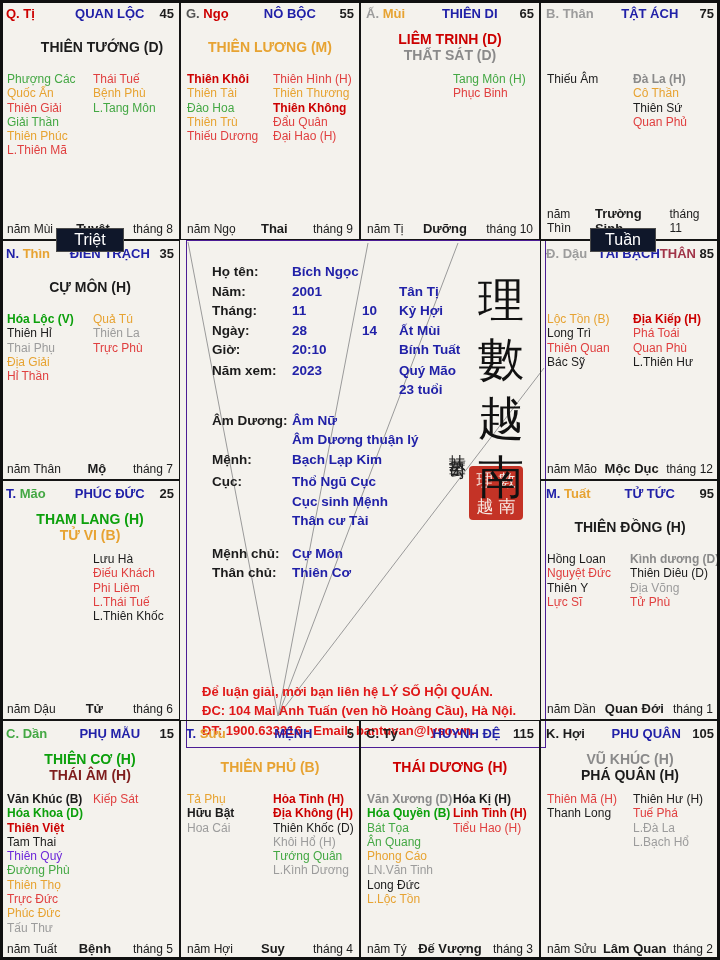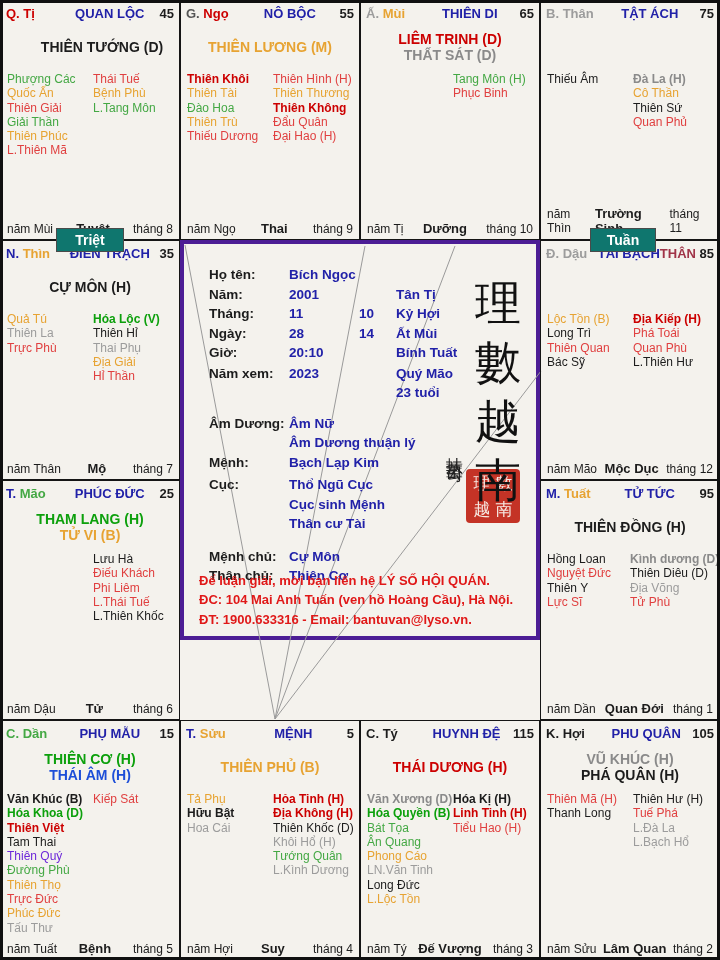--- a/index.html
+++ b/index.html
@@ -13,38 +13,38 @@
   .cell{
     position:absolute;width:180px;height:240px;
     border:1px solid #151515;box-sizing:border-box;
     background:transparent;z-index:2;
   }
   .p0{left:0;top:0}.p1{left:180px;top:0}.p2{left:360px;top:0}.p3{left:540px;top:0}
   .p4{left:0;top:240px}.p5{left:540px;top:240px}
   .p6{left:0;top:480px}.p7{left:540px;top:480px}
   .p8{left:0;top:720px}.p9{left:180px;top:720px}.p10{left:360px;top:720px}.p11{left:540px;top:720px}
   .center{
-    position:absolute;left:180px;top:240px;width:360px;height:400px;
-    border:4px solid #4c1d95;box-sizing:border-box;z-index:1;
+    position:absolute;left:186px;top:240px;width:360px;height:508px;
+    border:1px solid #4c1d95;box-sizing:border-box;z-index:1;
   }
   .ph{display:flex;align-items:baseline;padding:5px 5px 0 5px;font-size:13px;font-weight:bold;height:18px;}
   .ph .br{width:54px;white-space:nowrap}
   .ph .pn{flex:1;text-align:center;white-space:nowrap}
   .ph .pr{text-align:right;white-space:nowrap}
   .mains{height:46px;display:flex;flex-direction:column;justify-content:center;text-align:center;
          font-size:14px;font-weight:bold;line-height:16px;white-space:nowrap;}
   .cols{display:flex;padding:2px 3px 0 6px;font-size:12px;line-height:14.3px;}
   .cols .col{width:86px;white-space:nowrap}
   .cols .col+.col{flex:1}
   .pfoot{position:absolute;left:6px;right:6px;bottom:3px;display:flex;
          justify-content:space-between;align-items:baseline;font-size:12px;color:#1c1c1c;}
   .pfoot .st{font-size:13px;font-weight:bold;}
   .badge{
-    position:absolute;z-index:6;background:#0f766e;color:#fff;
-    font-size:14px;font-weight:bold;text-align:center;line-height:22px;height:22px;
+    position:absolute;z-index:6;background:#0f172a;color:#fff;
+    font-size:16px;font-weight:normal;text-align:center;line-height:22px;height:22px;
     border:1px solid #4a4a4a;box-sizing:content-box;
   }
   .b-triet{left:56px;top:228px;width:66px;}
   .b-tuan{left:590px;top:228px;width:64px;}
   .lines{position:absolute;inset:0;z-index:0;}
   .cbody{position:relative;z-index:2;padding:21px 0 0 25px;font-size:13.5px;font-weight:bold;}
   .crow{display:flex;line-height:19.5px;white-space:nowrap;}
   .crow .cl{width:80px;color:#111;}
   .crow .v1{width:70px;color:#2121a8;}
   .crow .v2{width:37px;color:#2121a8;}
@@ -185,31 +185,31 @@
       <div class="ph">
         <span class="br"><span style="color: rgb(33, 33, 168); font-weight: bold;">N. </span><span style="color: rgb(231, 163, 50); font-weight: bold;">Thìn</span></span>
         <span class="pn" style="color: rgb(33, 33, 168); font-weight: bold;">ĐIỀN TRẠCH</span>
         <span class="pr"><span style="color: rgb(28, 28, 28); font-weight: bold;">35</span></span>
       </div>
       <div class="mains">
         <div style="color: rgb(28, 28, 28); font-weight: bold;">CỰ MÔN (H)</div>
       </div>
       <div class="cols">
         <div class="col">
-          <div style="color: rgb(231, 163, 50);">Quả Tú</div>
-          <div style="color: rgb(156, 156, 156);">Thiên La</div>
-          <div style="color: rgb(224, 64, 64);">Trực Phù</div>
-        </div>
-        <div class="col">
           <div style="color: rgb(12, 160, 12); font-weight: bold;">Hóa Lộc (V)</div>
           <div style="color: rgb(28, 28, 28);">Thiên Hỉ</div>
           <div style="color: rgb(156, 156, 156);">Thai Phụ</div>
           <div style="color: rgb(231, 163, 50);">Địa Giải</div>
           <div style="color: rgb(224, 64, 64);">Hỉ Thần</div>
         </div>
+        <div class="col">
+          <div style="color: rgb(231, 163, 50);">Quả Tú</div>
+          <div style="color: rgb(156, 156, 156);">Thiên La</div>
+          <div style="color: rgb(224, 64, 64);">Trực Phù</div>
+        </div>
       </div>
       <div class="pfoot">
         <span>năm Thân</span>
         <span class="st">Mộ</span>
         <span>tháng 7</span>
       </div>
     </div>
   <div class="cell p5">
       <div class="ph">
         <span class="br"><span style="color: rgb(156, 156, 156); font-weight: bold;">Đ. </span><span style="color: rgb(156, 156, 156); font-weight: bold;">Dậu</span></span>
@@ -293,21 +293,21 @@
       </div>
     </div>
   <div class="cell p8">
       <div class="ph">
         <span class="br"><span style="color: rgb(68, 168, 68); font-weight: bold;">C. </span><span style="color: rgb(68, 168, 68); font-weight: bold;">Dần</span></span>
         <span class="pn" style="color: rgb(33, 33, 168); font-weight: bold;">PHỤ MẪU</span>
         <span class="pr"><span style="color: rgb(28, 28, 28); font-weight: bold;">15</span></span>
       </div>
       <div class="mains">
         <div style="color: rgb(12, 160, 12); font-weight: bold;">THIÊN CƠ (H)</div>
-        <div style="color: #1d4ed8; font-weight: bold;">THÁI ÂM (H)</div>
+        <div style="color: #7f1d1d; font-weight: bold;">THÁI ÂM (H)</div>
       </div>
       <div class="cols">
         <div class="col">
           <div style="color: rgb(28, 28, 28); font-weight: bold;">Văn Khúc (B)</div>
           <div style="color: rgb(12, 160, 12); font-weight: bold;">Hóa Khoa (D)</div>
           <div style="color: rgb(204, 0, 0); font-weight: bold;">Thiên Việt</div>
           <div style="color: rgb(28, 28, 28);">Tam Thai</div>
           <div style="color: #6d28d9;">Thiên Quý</div>
           <div style="color: rgb(68, 168, 68);">Đường Phù</div>
           <div style="color: rgb(231, 163, 50);">Thiên Thọ</div>

